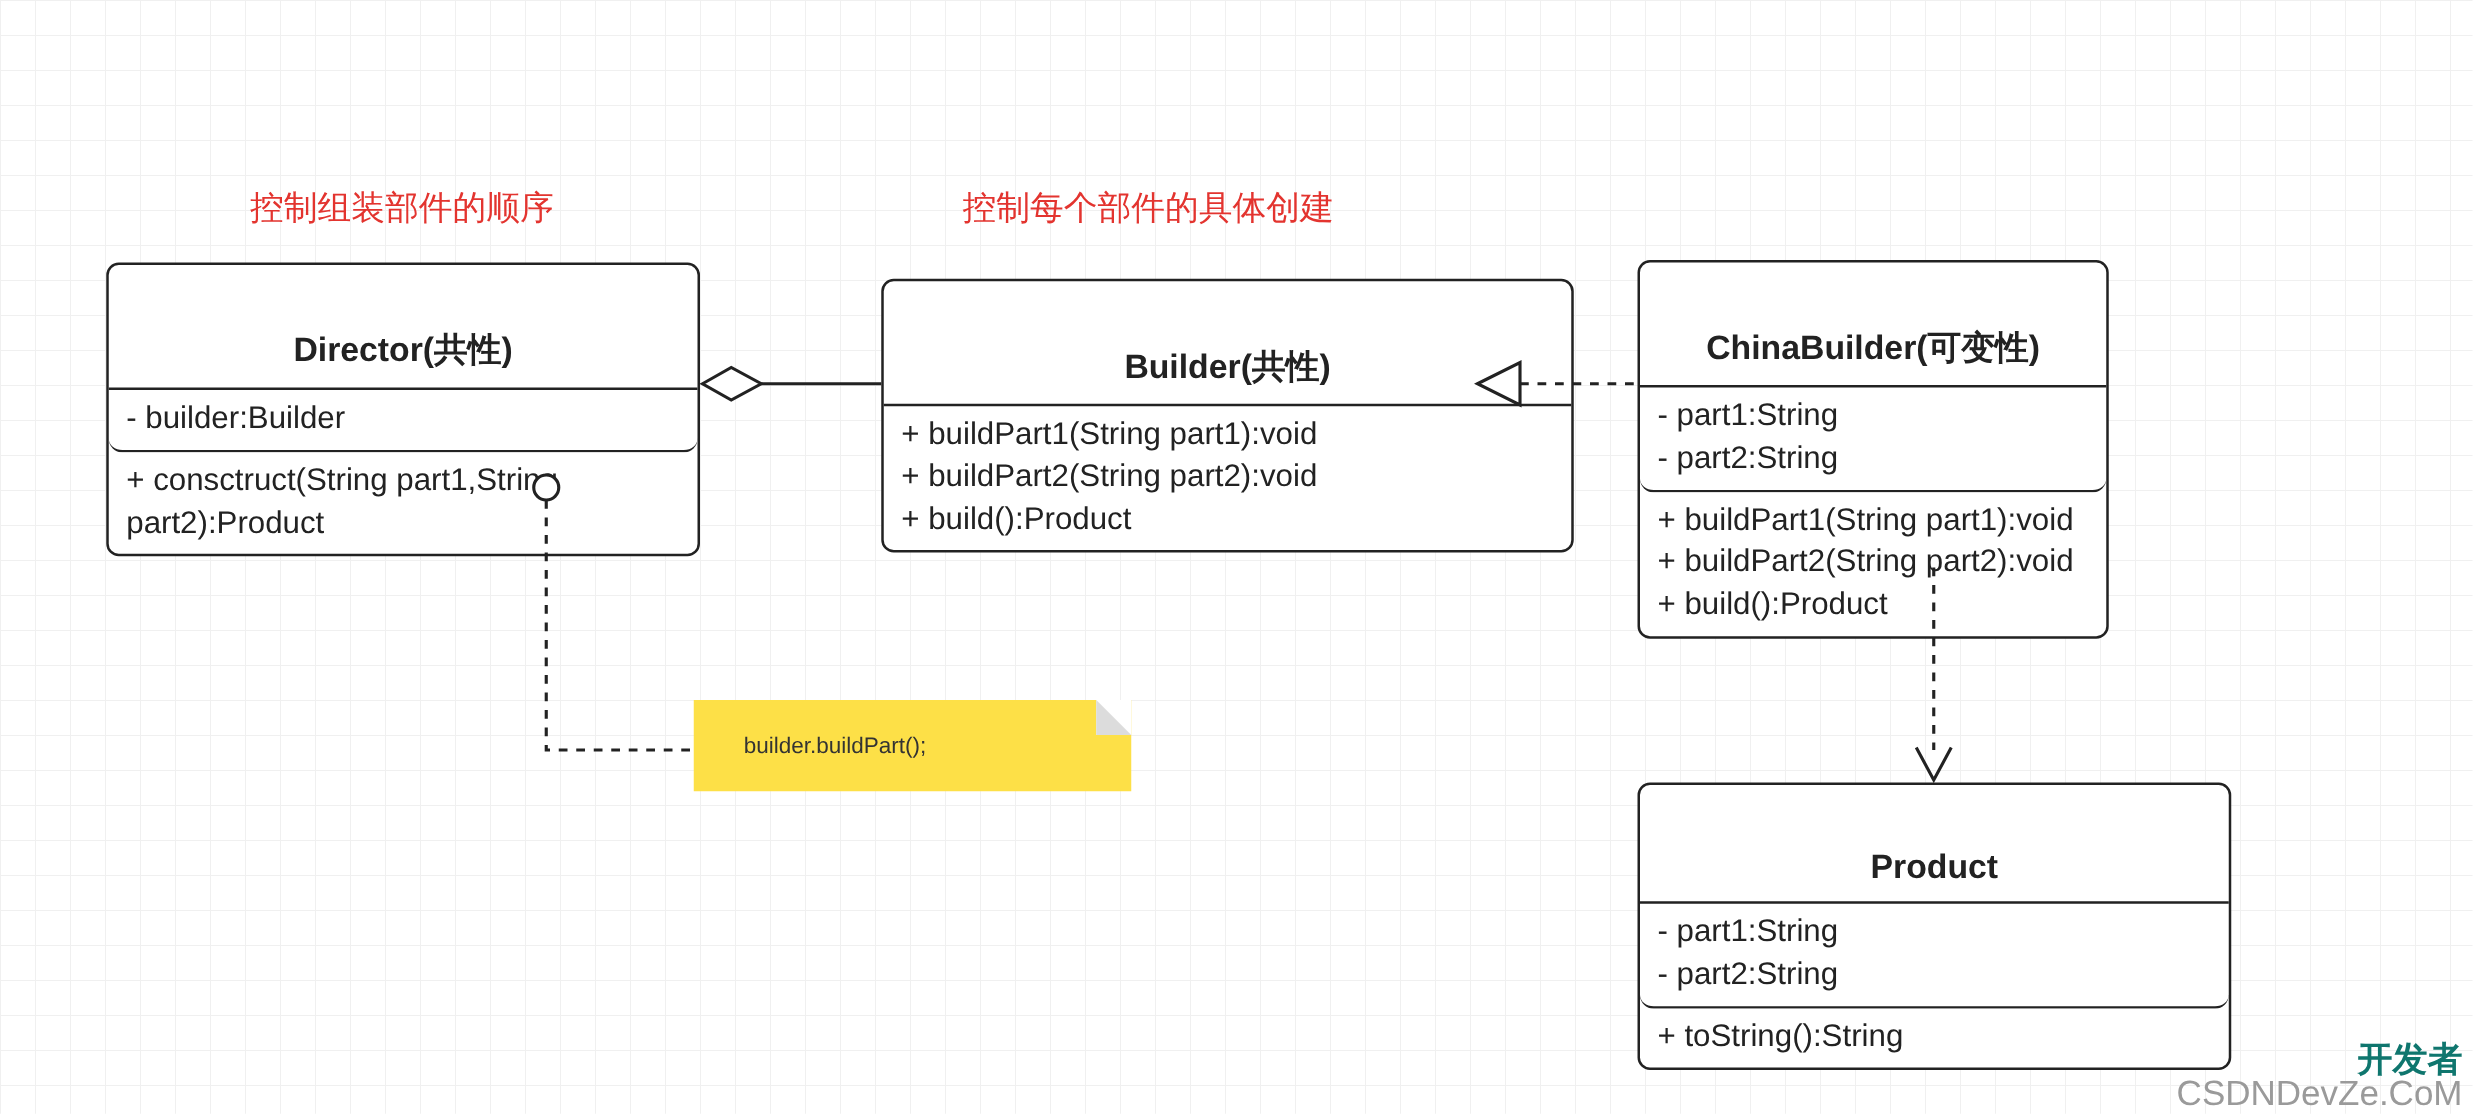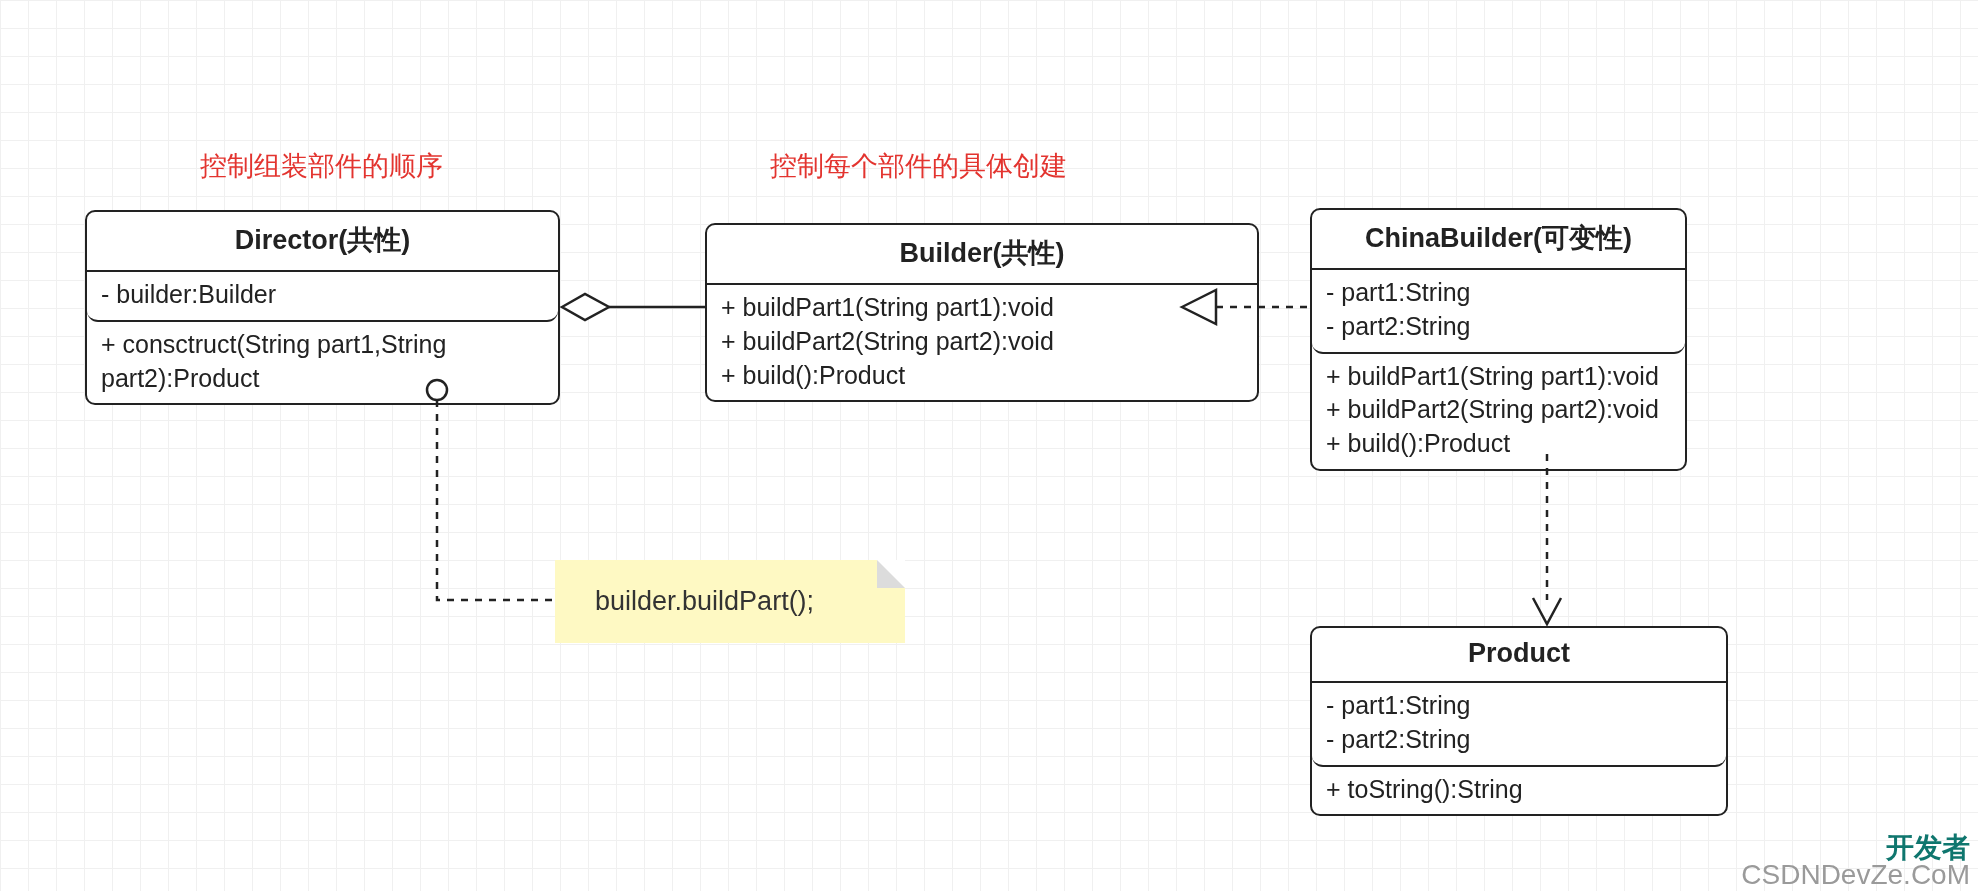--- a/index.html
+++ b/index.html
@@ -22,37 +22,38 @@
     border-radius: 10px;
     font-size: 25px;
     color: #222;
   }
   .uml-title {
     text-align: center;
     font-weight: 600;
     padding: 10px 6px 12px 6px;
     border-bottom: 2.5px solid #222;
     font-size: 27px;
+    margin-top: 40px;
   }
   .uml-section {
     padding: 6px 14px 8px 14px;
     border-bottom: 2.5px solid #222;
     line-height: 1.35;
     border-radius: 11px;
   }
   .uml-section:last-child { border-bottom: none; }
   .annotation {
     position: absolute;
     color: #e3342f;
     font-size: 27px;
   }
   .note {
     position: absolute;
-    background: #fef9c3;
-    font-size: 27px;
+    background: #fde047;
+    font-size: 18px;
     color: #333;
     padding: 26px 40px;
   }
   .note-corner {
     position: absolute;
     top: 0; right: 0;
     width: 0; height: 0;
     border-left: 28px solid #dcdcdc;
     border-top: 28px solid #fff;
   }
@@ -92,21 +93,21 @@
     <div>- part1:String</div>
     <div>- part2:String</div>
   </div>
   <div class="uml-section">
     <div>+ buildPart1(String part1):void</div>
     <div>+ buildPart2(String part2):void</div>
     <div>+ build():Product</div>
   </div>
 </div>
 
-<div class="uml-box" style="left:1310px; top:626px; width:418px;">
+<div class="uml-box" style="left:1310px; top:626px; width:475px;">
   <div class="uml-title">Product</div>
   <div class="uml-section">
     <div>- part1:String</div>
     <div>- part2:String</div>
   </div>
   <div class="uml-section">
     <div>+ toString():String</div>
   </div>
 </div>
 

